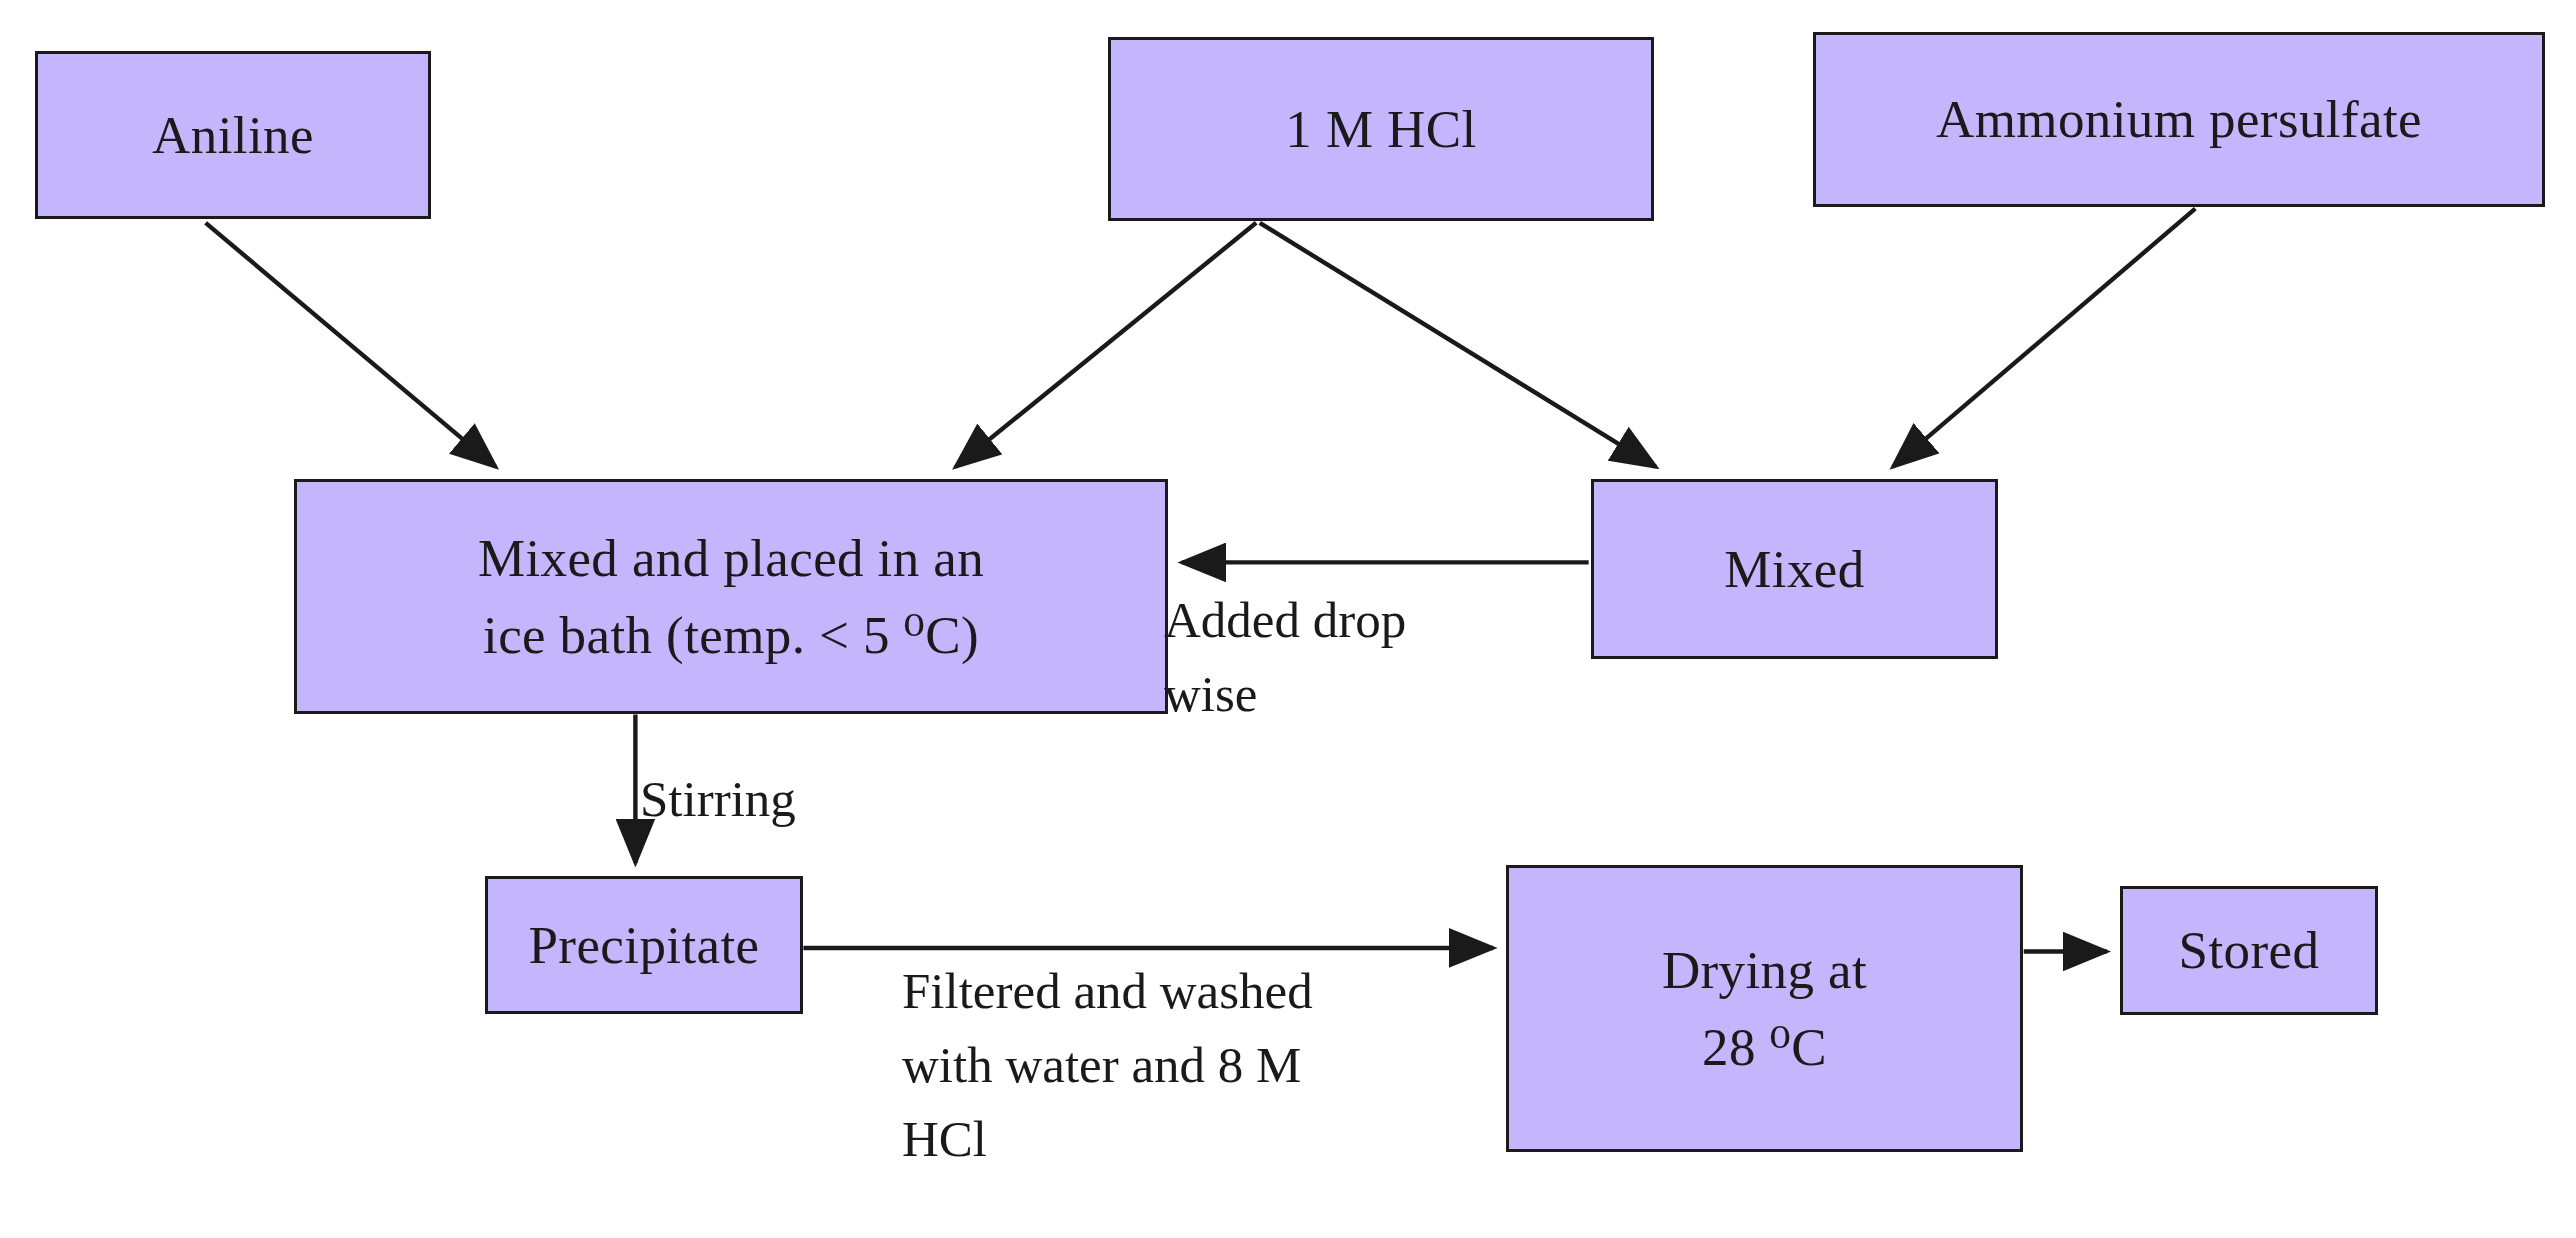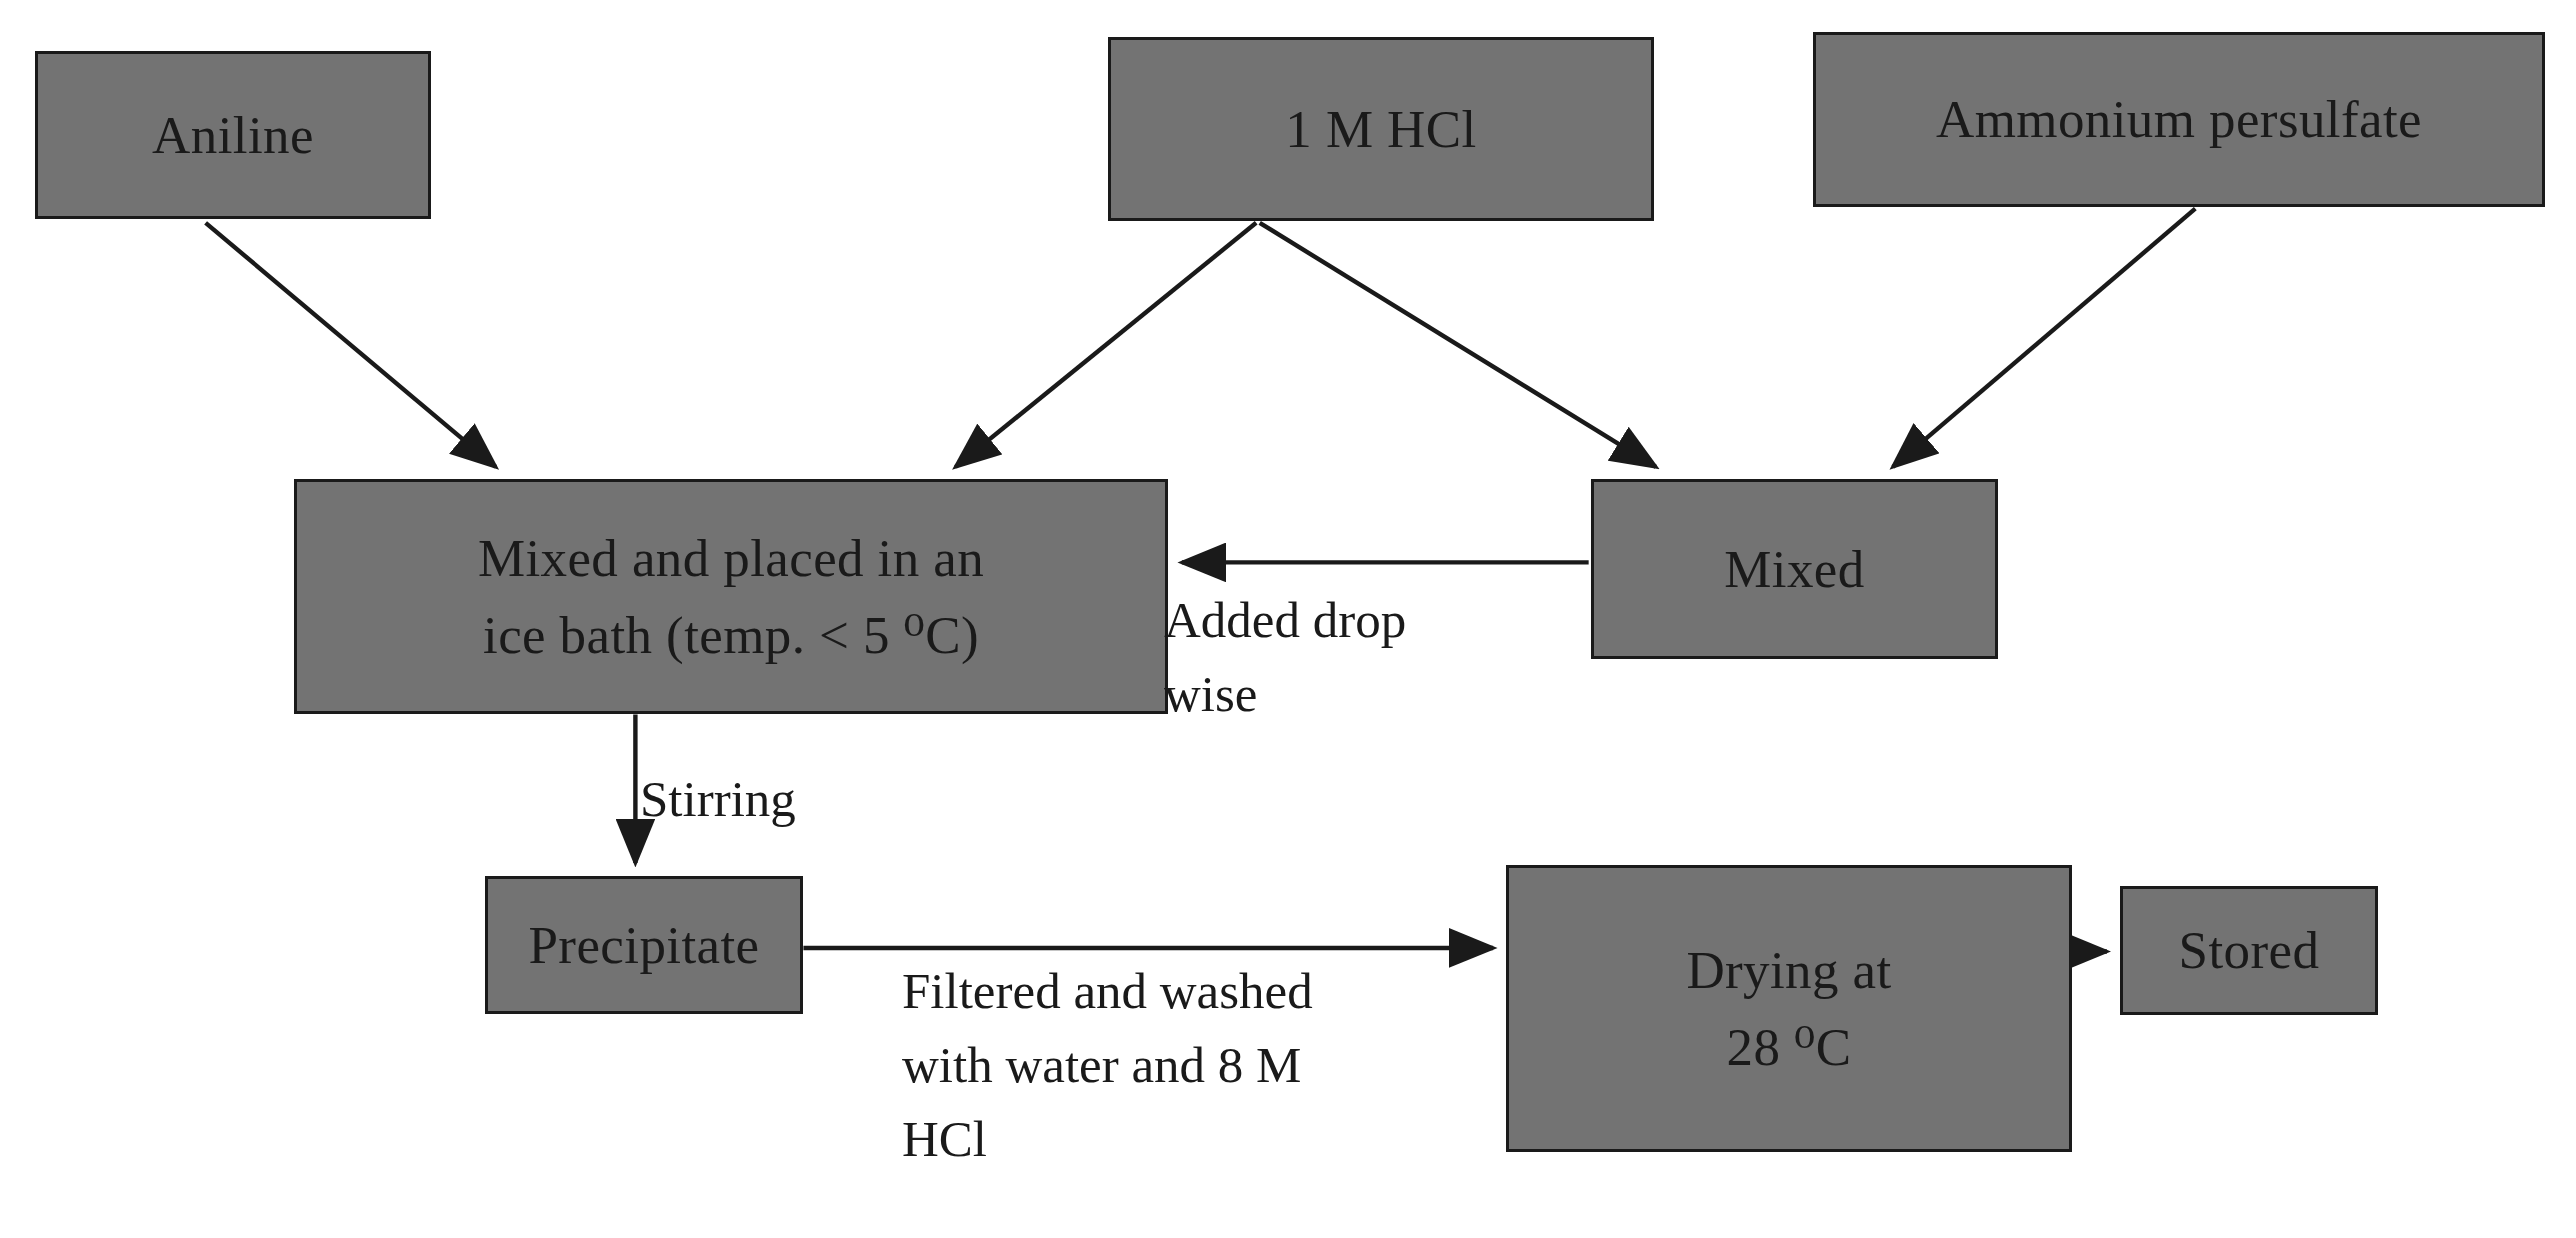--- a/index.html
+++ b/index.html
@@ -22,21 +22,21 @@
     left: 0;
     top: 0;
     width: 2576px;
     height: 1238px;
     pointer-events: none;
   }
   .node {
     position: absolute;
     box-sizing: border-box;
     border: 3.5px solid #1a1a1a;
-    background: #737373;
+    background: #c4b5fd;
     display: flex;
     align-items: center;
     justify-content: center;
     text-align: center;
     line-height: 1.45;
     font-size: 53px;
     letter-spacing: 0.4px;
     z-index: 2;
   }
   .node .node-label {
@@ -54,21 +54,21 @@
     white-space: pre-line;
     z-index: 3;
   }
   
   #node-aniline          { left: 35px;   top: 51px;   width: 396px;  height: 168px; }
   #node-hcl              { left: 1108px; top: 37px;   width: 546px;  height: 184px; }
   #node-persulfate       { left: 1813px; top: 32px;   width: 732px;  height: 175px; }
   #node-icebath          { left: 294px;  top: 479px;  width: 874px;  height: 235px; }
   #node-mixed            { left: 1591px; top: 479px;  width: 407px;  height: 180px; align-items: center; }
   #node-precipitate      { left: 485px;  top: 876px;  width: 318px;  height: 138px; }
-  #node-drying           { left: 1506px; top: 865px;  width: 566px;  height: 287px; }
+  #node-drying           { left: 1506px; top: 865px;  width: 517px;  height: 287px; }
   #node-stored           { left: 2120px; top: 886px; width: 258px;  height: 129px; }
 
   #label-added-dropwise  { left: 1164px; top: 584px;  width: 372px; }
   #label-stirring        { left: 640px;  top: 763px;  width: 257px;  text-align: left; }
   #label-filtered        { left: 902px; top: 955px; width: 609px; }
 </style>
 </head>
 <body>
 
 <div id="canvas">

